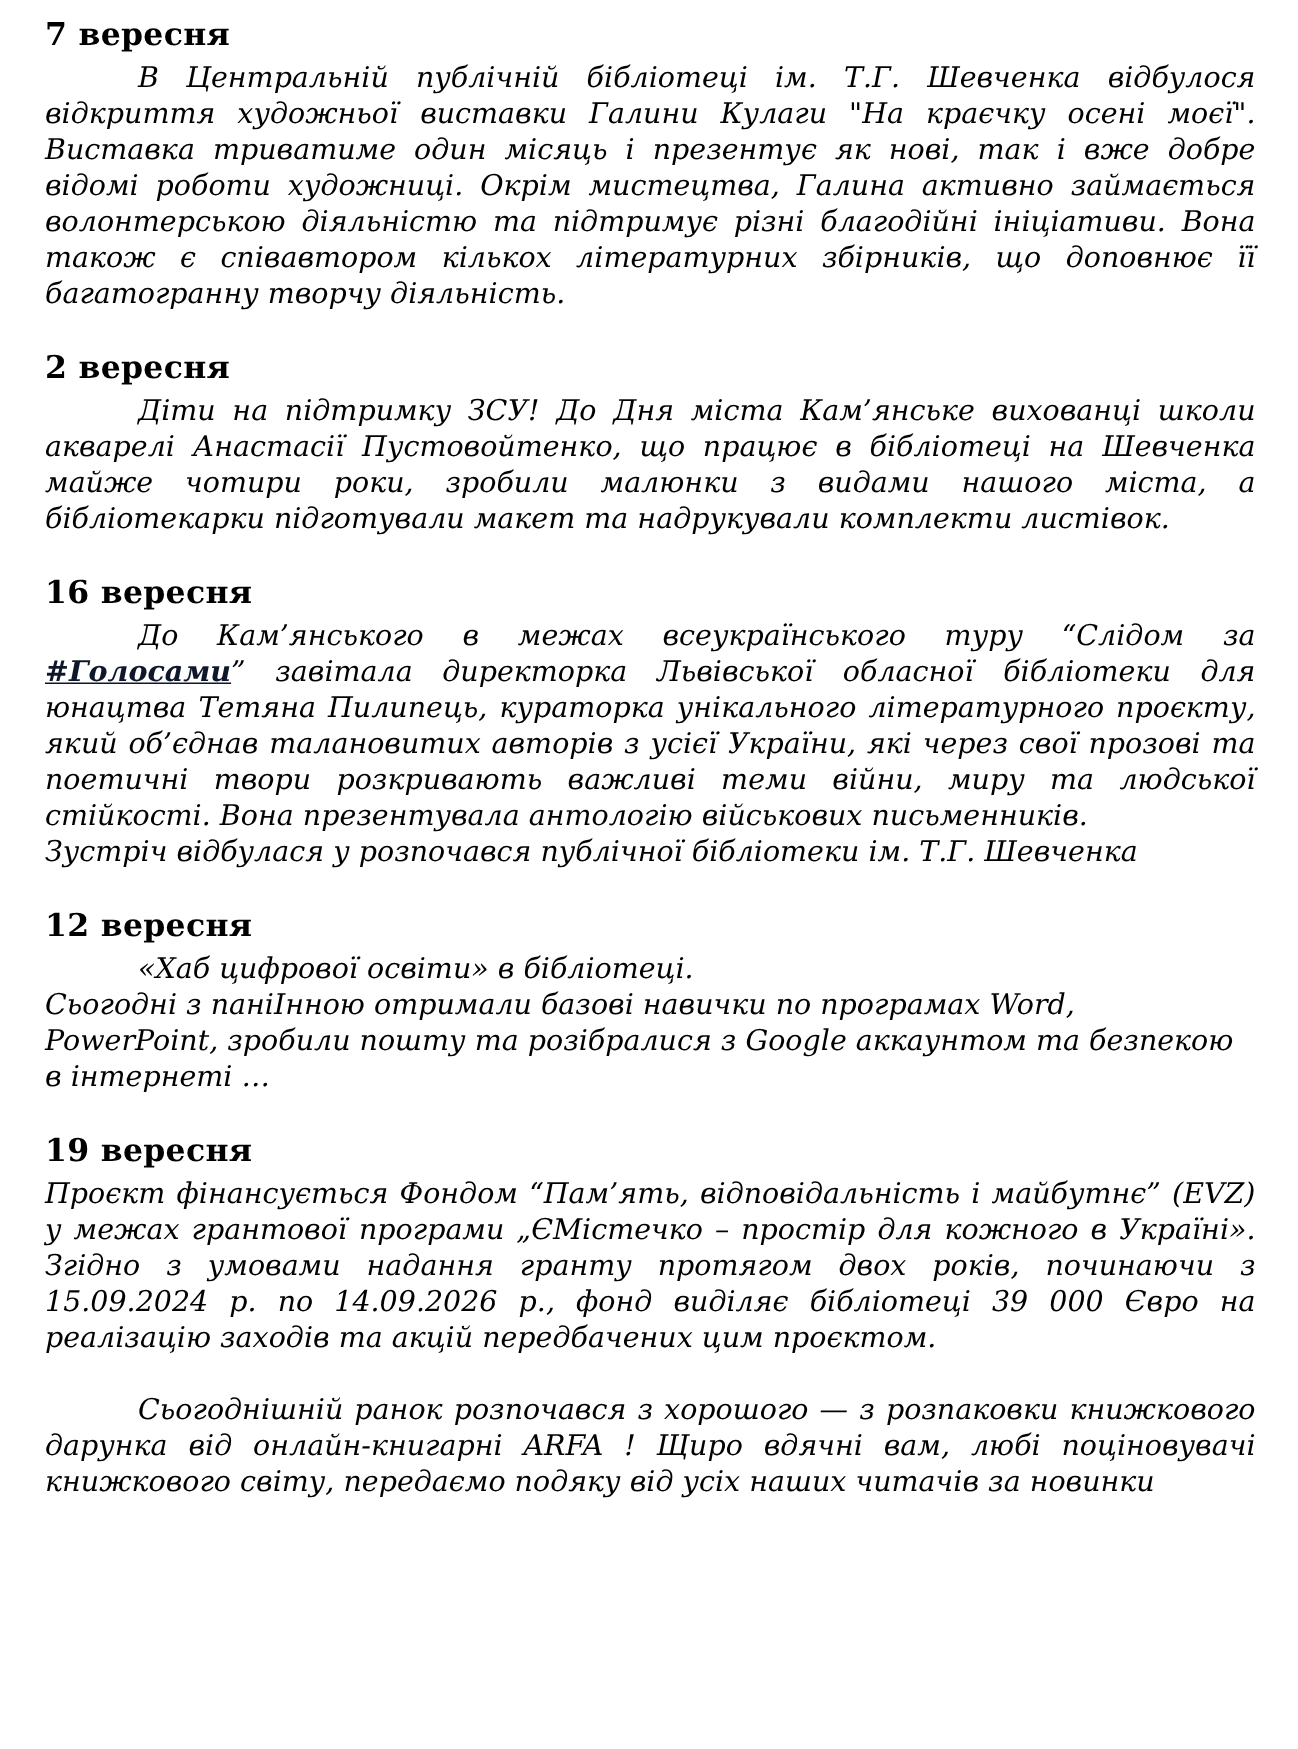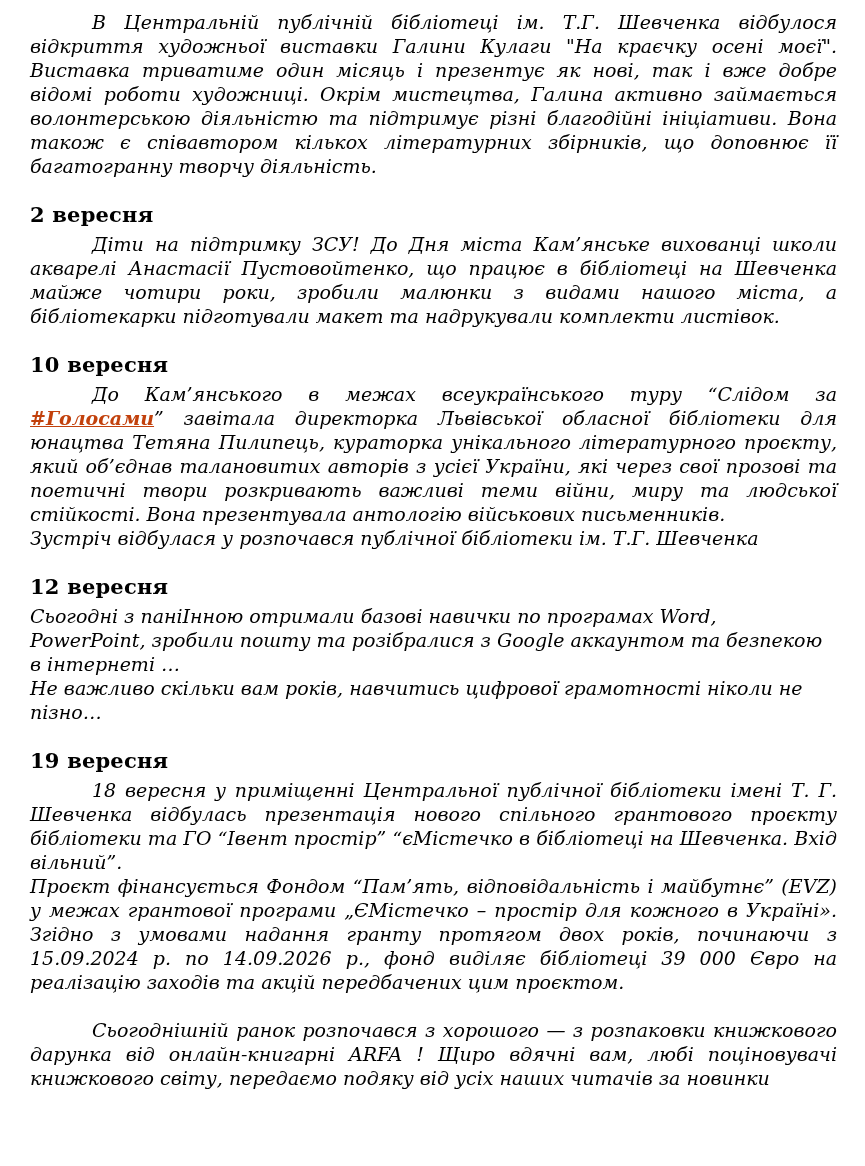--- a/index.html
+++ b/index.html
@@ -38,54 +38,54 @@
     margin: 0;
     text-align: left;
   }
   .para.justify {
     text-align: justify;
   }
   .para.indent {
     text-indent: 62px;
   }
   .hashtag-link {
-    color: #c2410c;
+    color: #0f172a;
     font-weight: bold;
     cursor: pointer;
   }
 </style>
 </head>
 <body>
 
 <div class="page">
 
   <section class="entry">
+    <h2 class="entry-date">7 вересня</h2>
     <p class="para indent justify">В Центральній  публічній бібліотеці ім. Т.Г. Шевченка відбулося відкриття художньої виставки Галини Кулаги "На краєчку осені моєї". Виставка триватиме один місяць і презентує як нові, так і вже добре відомі роботи художниці. Окрім мистецтва, Галина активно займається волонтерською діяльністю та підтримує різні благодійні ініціативи. Вона також є співавтором кількох літературних збірників, що доповнює її багатогранну творчу діяльність.</p>
   </section>
 
   <section class="entry">
     <h2 class="entry-date">2 вересня</h2>
     <p class="para indent justify">Діти на підтримку ЗСУ! До Дня міста Кам’янське вихованці школи акварелі Анастасії Пустовойтенко, що працює в бібліотеці на Шевченка майже чотири роки, зробили малюнки з видами нашого міста, а бібліотекарки підготували макет та надрукували комплекти листівок.</p>
   </section>
 
   <section class="entry">
-    <h2 class="entry-date">10 вересня</h2>
+    <h2 class="entry-date">16 вересня</h2>
     <p class="para indent justify"><span>До Кам’янського в межах всеукраїнського туру “Слідом за </span><a href="#" class="hashtag-link">#Голосами</a><span>” завітала директорка Львівської обласної бібліотеки для юнацтва Тетяна Пилипець, кураторка унікального літературного проєкту, який об’єднав талановитих авторів з усієї України, які через свої прозові та поетичні твори розкривають важливі теми війни, миру та людської стійкості. Вона презентувала антологію військових письменників.</span></p>
     <p class="para">Зустріч відбулася  у розпочався  публічної бібліотеки ім. Т.Г. Шевченка</p>
   </section>
 
   <section class="entry">
     <h2 class="entry-date">12 вересня</h2>
+    <p class="para indent">«Хаб цифрової освіти» в бібліотеці.</p>
     <p class="para">Сьогодні з паніІнною отримали базові навички по програмах Word, PowerPoint, зробили пошту та розібралися з Google аккаунтом та безпекою в інтернеті …</p>
-    <p class="para">Не важливо скільки вам років, навчитись цифрової грамотності ніколи не пізно…</p>
   </section>
 
   <section class="entry">
     <h2 class="entry-date">19 вересня</h2>
-    <p class="para indent justify">18 вересня у приміщенні Центральної публічної бібліотеки імені Т. Г. Шевченка  відбулась презентація нового спільного грантового проєкту бібліотеки та ГО “Івент простір” “єМістечко в бібліотеці на Шевченка. Вхід вільний”.</p>
     <p class="para justify">Проєкт фінансується Фондом “Пам’ять, відповідальність і майбутнє” (EVZ) у межах грантової програми „ЄМістечко – простір для кожного в Україні». Згідно з умовами надання гранту протягом двох років, починаючи з 15.09.2024 р. по 14.09.2026 р., фонд виділяє бібліотеці 39 000 Євро на реалізацію заходів та акцій передбачених цим проєктом.</p>
   </section>
 
   <section class="entry">
     <p class="para indent justify">Сьогоднішній ранок розпочався з хорошого — з розпаковки книжкового дарунка від онлайн-книгарні ARFA ! Щиро вдячні вам, любі поціновувачі книжкового світу, передаємо подяку від усіх наших читачів за новинки</p>
   </section>
 
 </div>
 
 </body></html>

